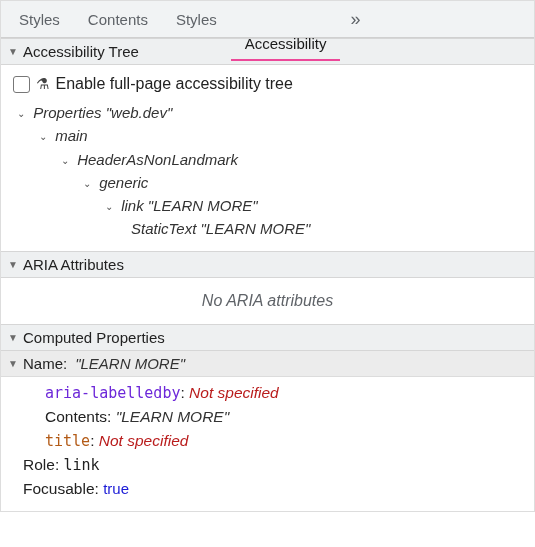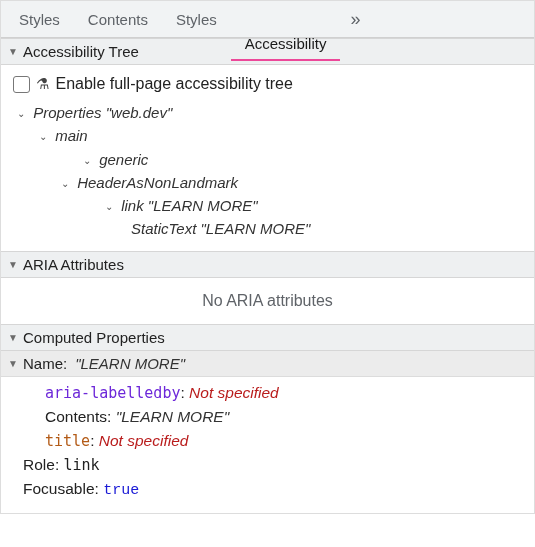--- a/index.html
+++ b/index.html
@@ -96,33 +96,34 @@
   .literal { font-style: italic; color: #333; }
   .depth1 { padding-left: 6px; }
   .depth2 { padding-left: 28px; }
   .depth3 { padding-left: 50px; }
   .depth4 { padding-left: 72px; }
   .depth5 { padding-left: 94px; }
   .depth6 { padding-left: 120px; }
   
   .no-aria {
     text-align: center;
+    font-style: italic;
     color: #5f6368;
     padding: 14px 0;
     font-size: 16px;
   }
   
   .prop-line { font-size: 15.5px; line-height: 1.55; }
   .indent1 { padding-left: 34px; }
   .indent0 { padding-left: 12px; }
   .k-attr { color: #6d28d9; font-family: ui-monospace, Menlo, Consolas, monospace; font-size: 15px; }
   .k-title { color: #b35b17; font-family: ui-monospace, Menlo, Consolas, monospace; font-size: 15px; }
   .ns { color: #b91c1c; font-style: italic; margin-top: 24px; }
   .mono { font-family: ui-monospace, Menlo, Consolas, monospace; font-size: 15px; }
-  .true { color: #1a1ad6; font-family: Liberation Mono, monospace; font-size: 15px; }
+  .true { color: #1a1ad6; font-family: Liberation Sans, sans-serif; font-size: 15px; }
   .name-header {
     background: #ececec;
     border-bottom: 1px solid #dcdcdc;
     padding: 4px 6px;
     display: flex;
     align-items: center;
     gap: 4px;
   }
 </style>
 </head>
@@ -152,27 +153,27 @@
       <div class="node depth1">
         <span class="arrow">⌄</span>
         <span class="role">Properties</span>
         <span> </span>
         <span class="literal">"web.dev"</span>
       </div>
       <div class="node depth2">
         <span class="arrow">⌄</span>
         <span class="role">main</span>
       </div>
+      <div class="node depth3">
+        <span class="arrow">⌄</span>
+        <span class="role">HeaderAsNonLandmark</span>
+      </div>
       <div class="node depth4">
         <span class="arrow">⌄</span>
         <span class="role">generic</span>
-      </div>
-      <div class="node depth3">
-        <span class="arrow">⌄</span>
-        <span class="role">HeaderAsNonLandmark</span>
       </div>
       <div class="node depth5">
         <span class="arrow">⌄</span>
         <span class="role">link</span>
         <span> </span>
         <span class="literal">"LEARN MORE"</span>
       </div>
       <div class="node depth6">
         <span class="role">StaticText</span>
         <span> </span>

